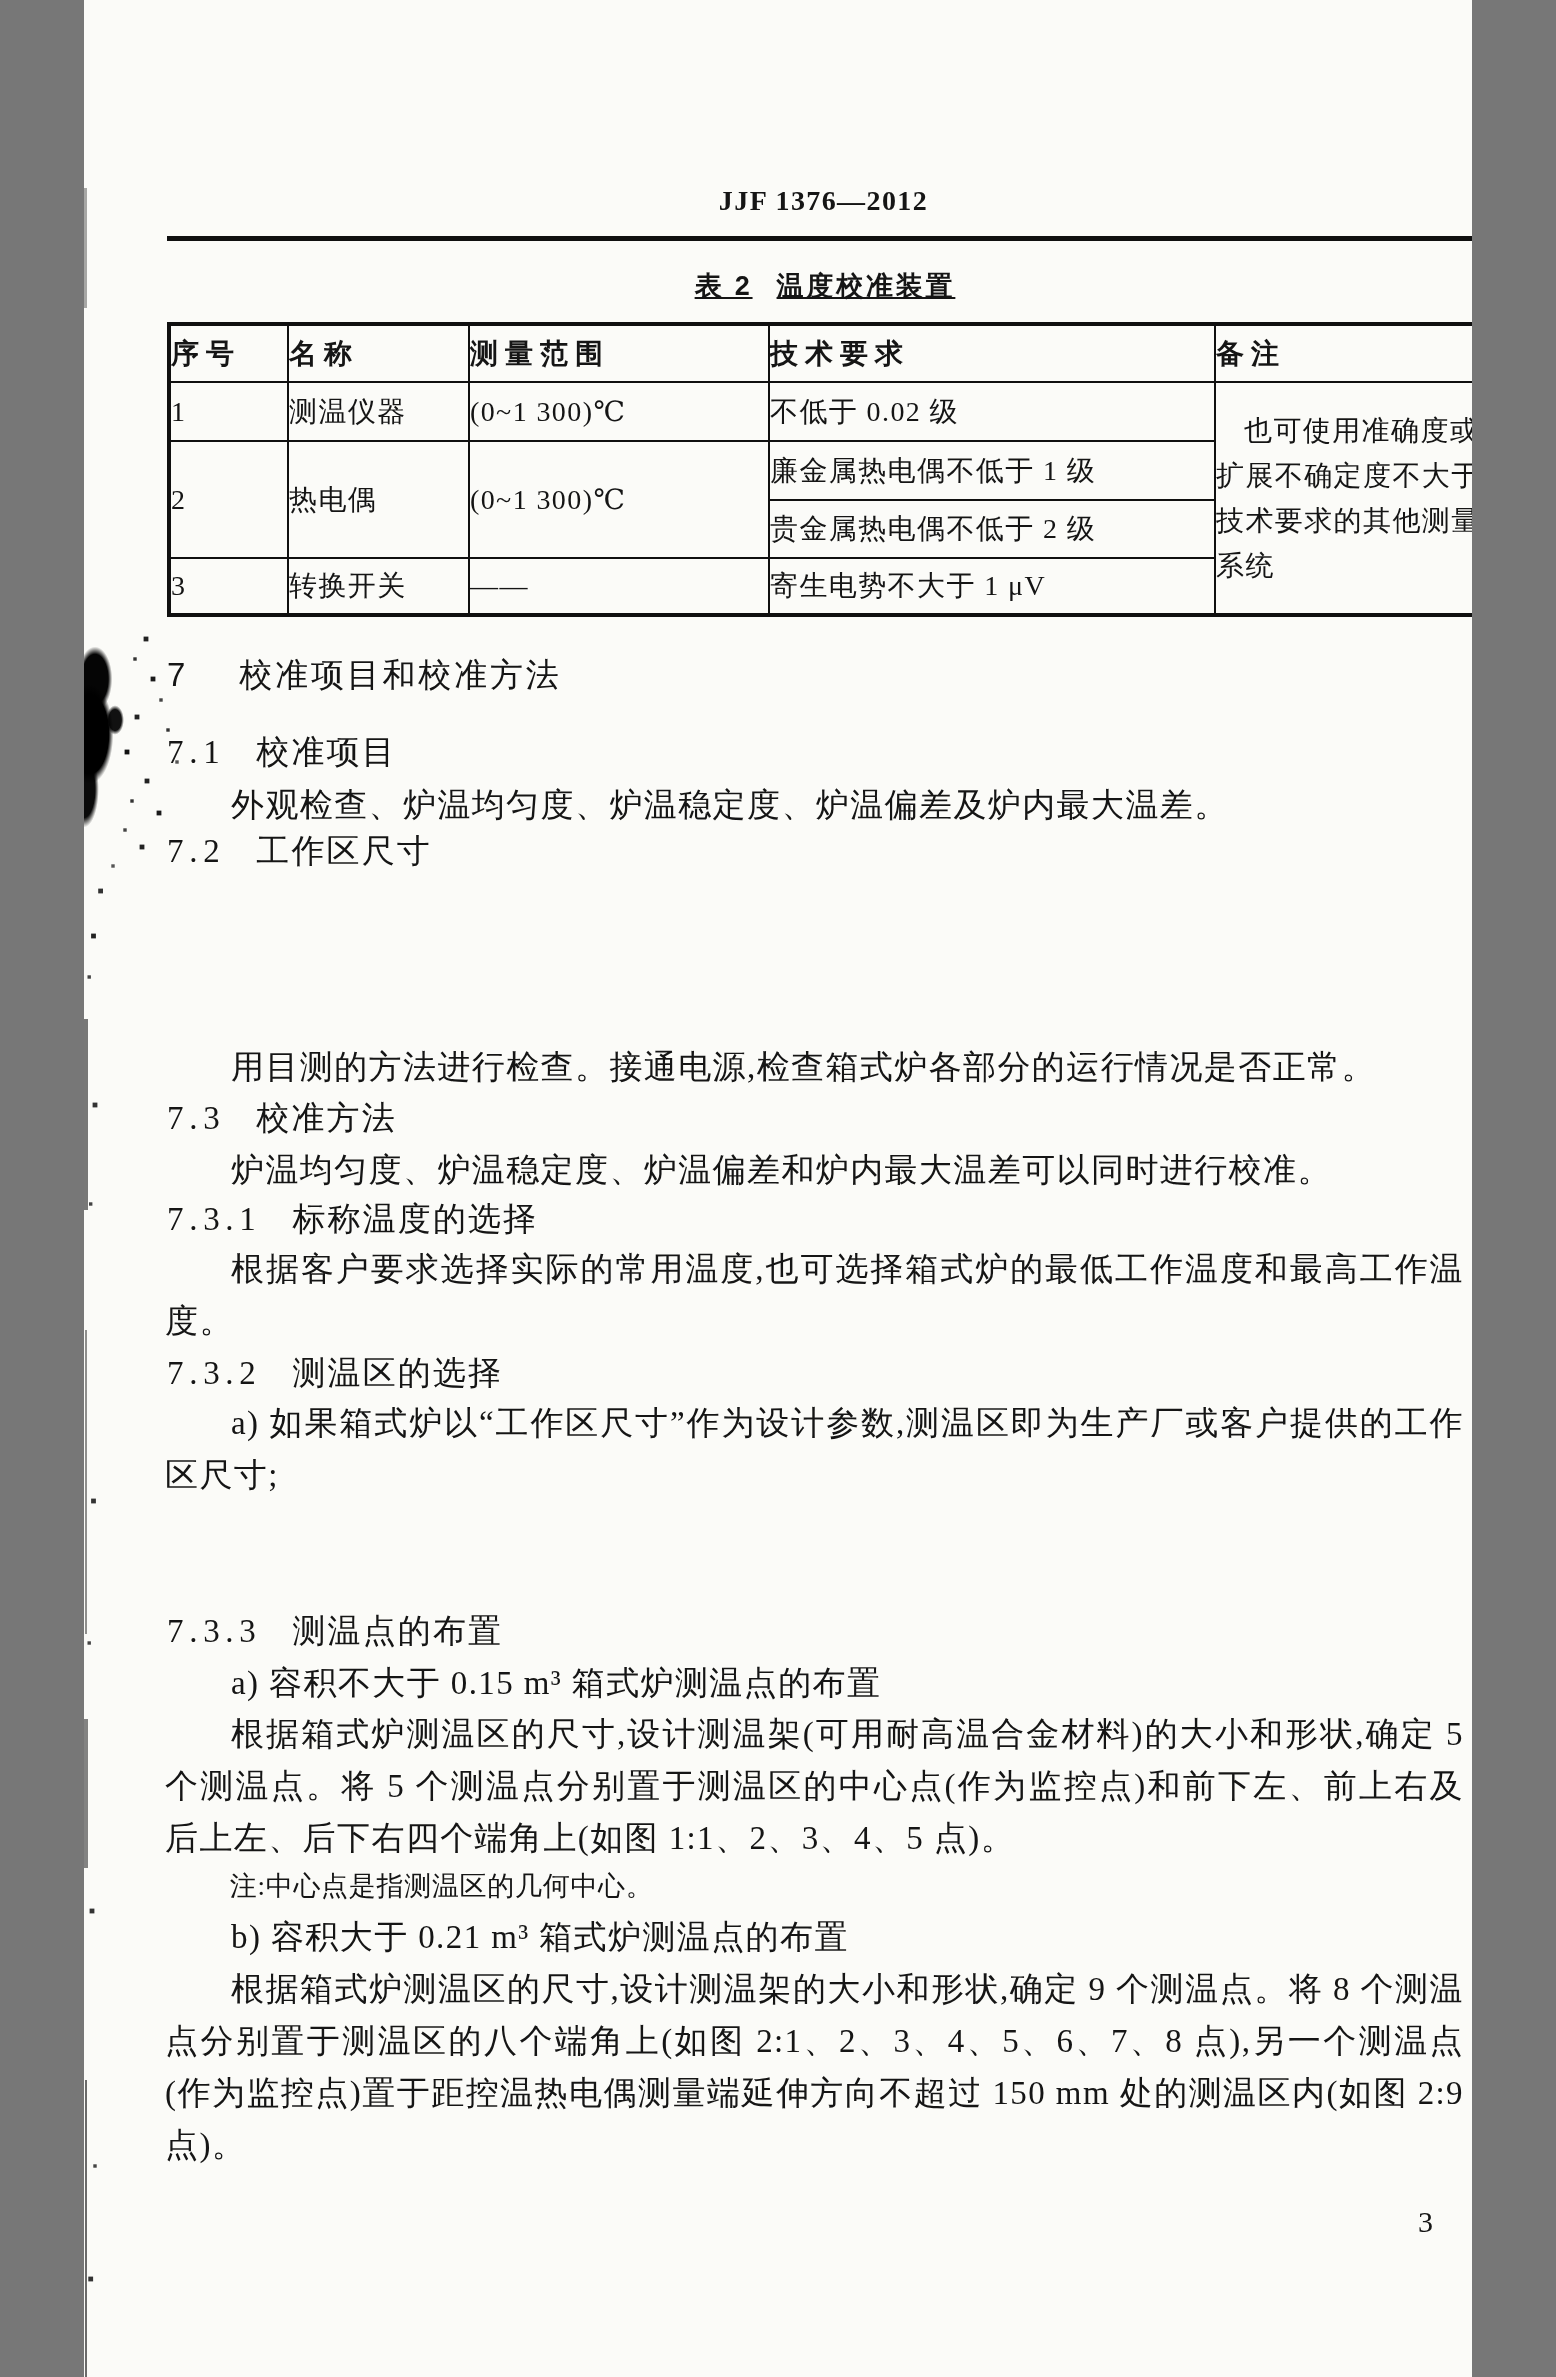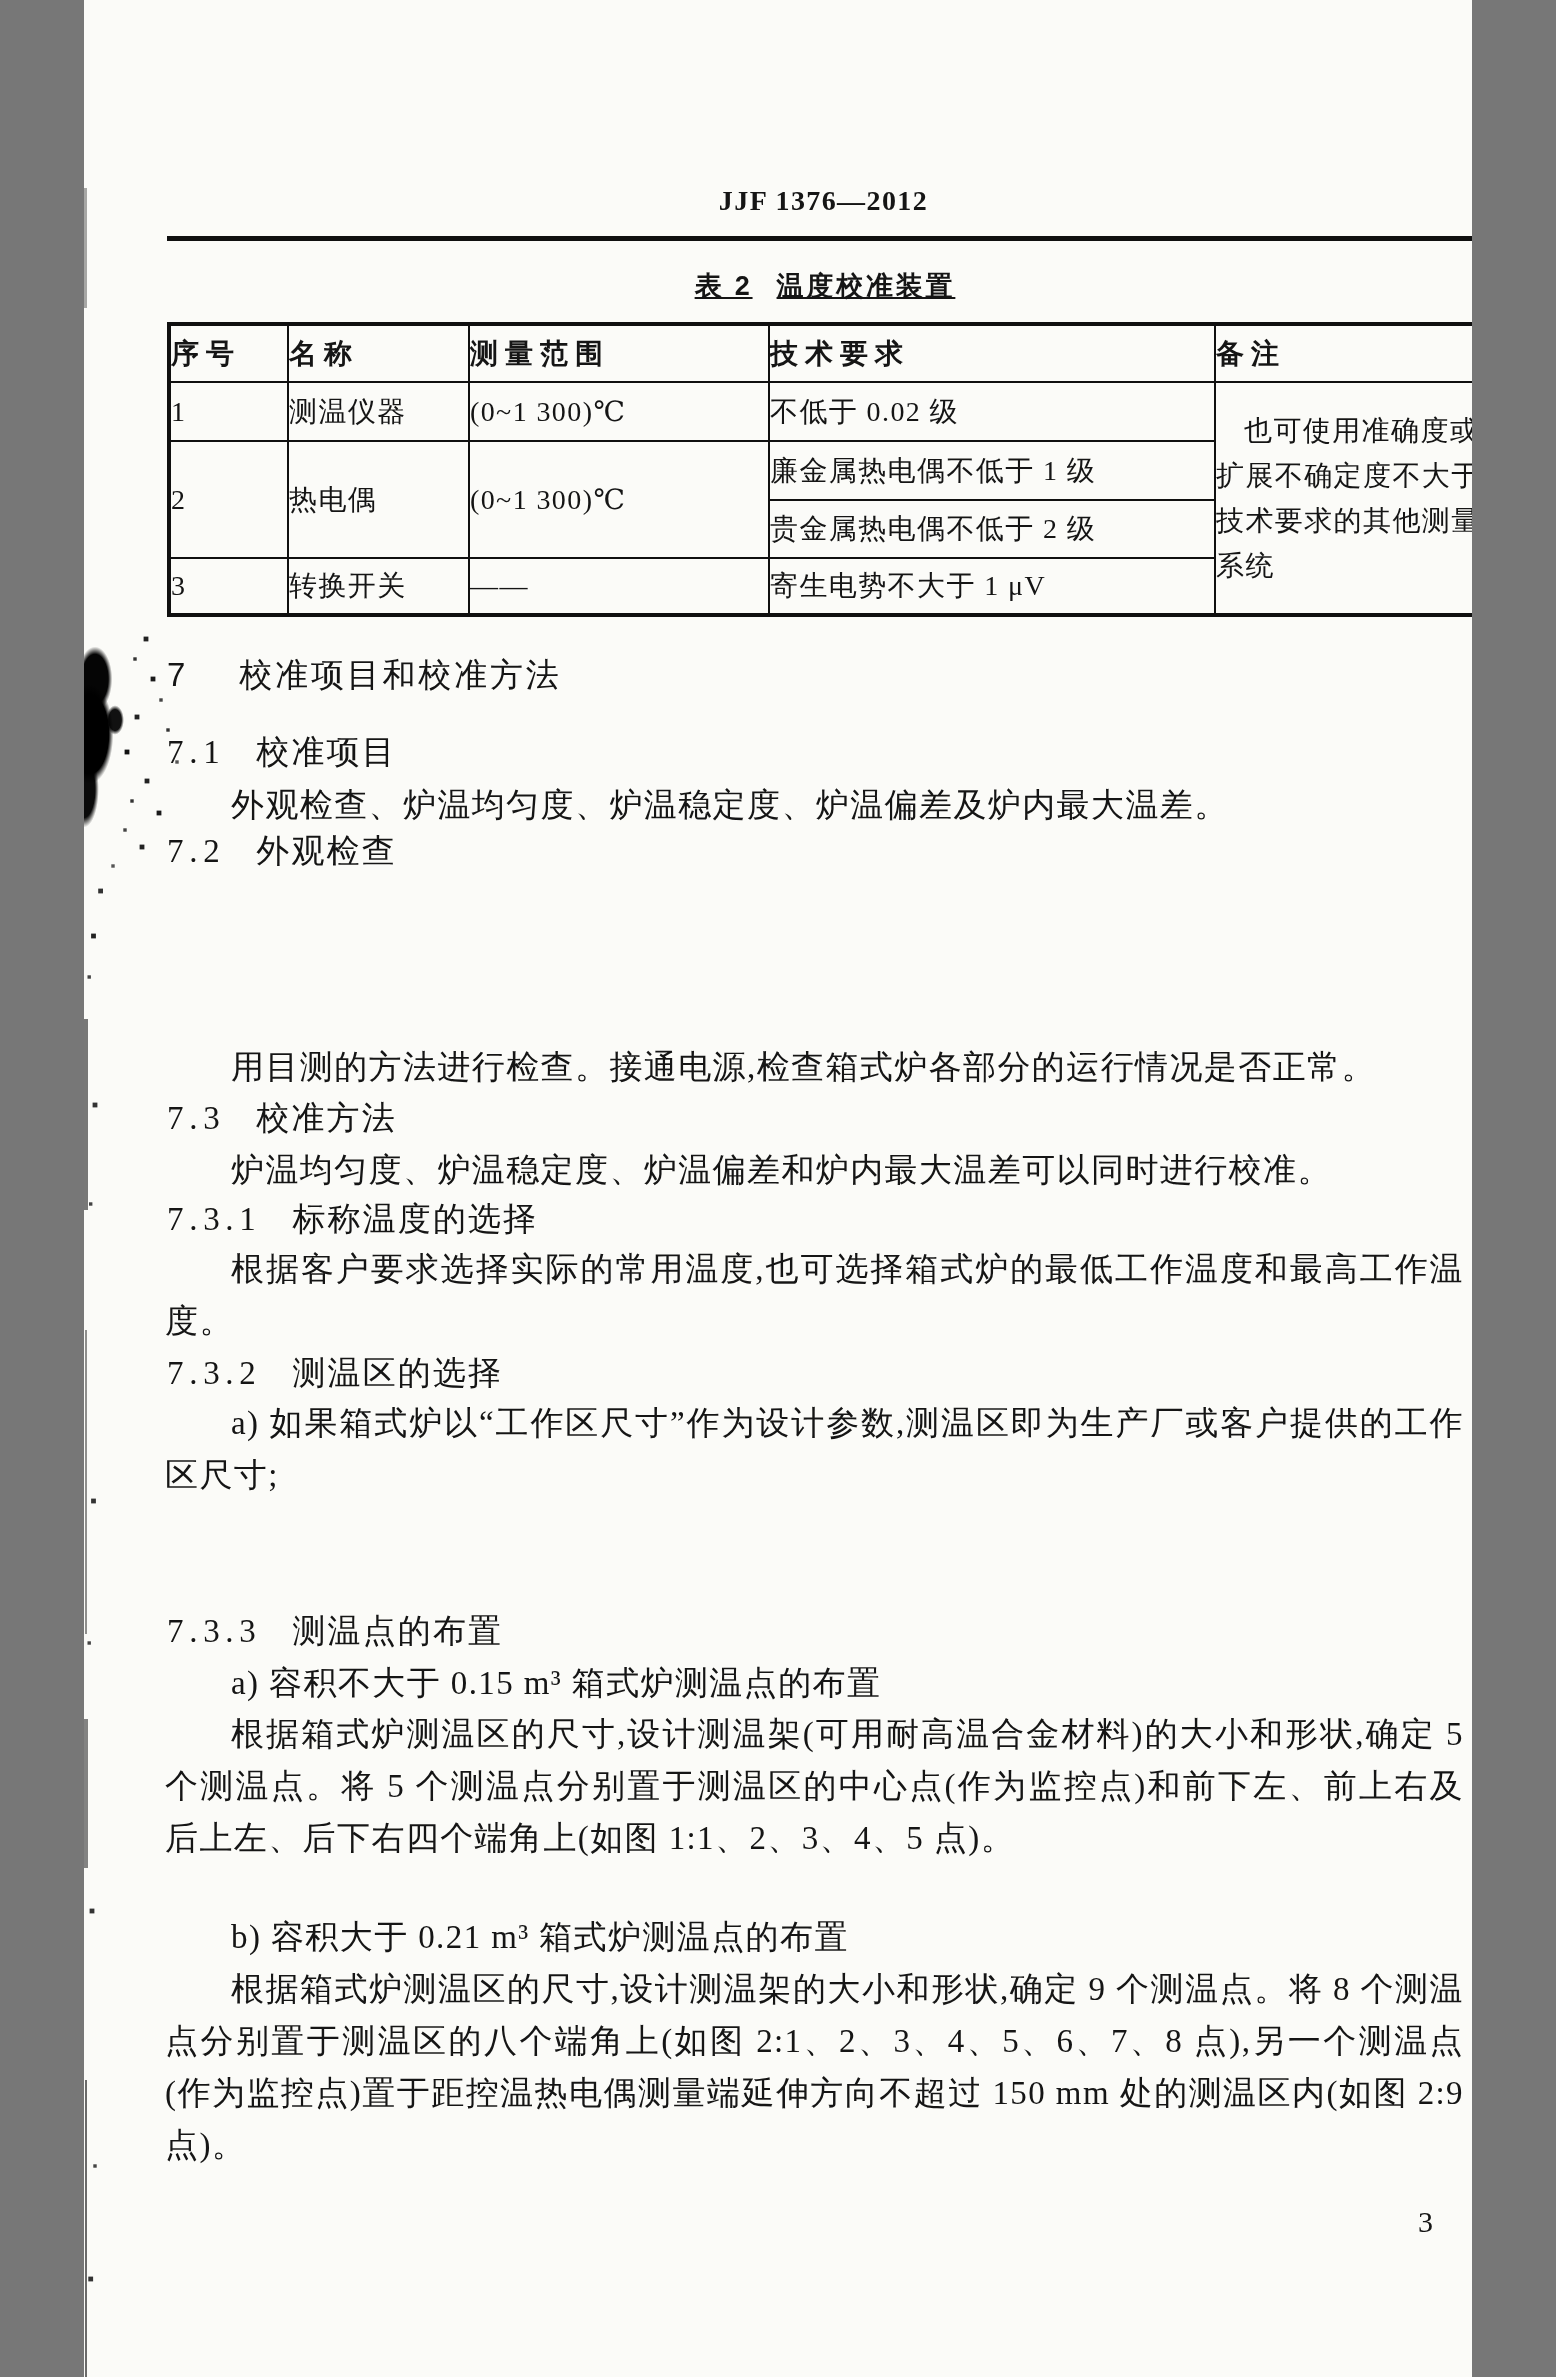--- a/index.html
+++ b/index.html
@@ -155,21 +155,21 @@
   <div class="h-main" style="top:655px">
     <span class="h-num">7</span><span>校准项目和校准方法</span>
   </div>
 
   <div class="h-sub" style="top:732px">
     <span class="h-num">7.1</span><span>校准项目</span>
   </div>
   <div class="line" style="top:779px">外观检查、炉温均匀度、炉温稳定度、炉温偏差及炉内最大温差。</div>
 
   <div class="h-sub" style="top:831px">
-    <span class="h-num">7.2</span><span>外观检查</span>
+    <span class="h-num">7.2</span><span>工作区尺寸</span>
   </div>
   <div class="line" style="top:1041px">用目测的方法进行检查。接通电源,检查箱式炉各部分的运行情况是否正常。</div>
 
   <div class="h-sub" style="top:1098px">
     <span class="h-num">7.3</span><span>校准方法</span>
   </div>
   <div class="line" style="top:1144px">炉温均匀度、炉温稳定度、炉温偏差和炉内最大温差可以同时进行校准。</div>
 
   <div class="h-sub" style="top:1199px">
     <span class="h-num">7.3.1</span><span>标称温度的选择</span>
@@ -179,19 +179,20 @@
   <div class="h-sub" style="top:1353px">
     <span class="h-num">7.3.2</span><span>测温区的选择</span>
   </div>
   <div class="para" style="top:1397px">a) 如果箱式炉以“工作区尺寸”作为设计参数,测温区即为生产厂或客户提供的工作区尺寸;</div>
 
   <div class="h-sub" style="top:1611px">
     <span class="h-num">7.3.3</span><span>测温点的布置</span>
   </div>
   <div class="line" style="top:1657px">a) 容积不大于 0.15 m³ 箱式炉测温点的布置</div>
   <div class="para" style="top:1708px">根据箱式炉测温区的尺寸,设计测温架(可用耐高温合金材料)的大小和形状,确定 5 个测温点。将 5 个测温点分别置于测温区的中心点(作为监控点)和前下左、前上右及后上左、后下右四个端角上(如图 1:1、2、3、4、5 点)。</div>
+  <div class="note" style="top:1866px">注:中心点是指测温区的几何中心。</div>
   <div class="line" style="top:1911px">b) 容积大于 0.21 m³ 箱式炉测温点的布置</div>
   <div class="para" style="top:1963px">根据箱式炉测温区的尺寸,设计测温架的大小和形状,确定 9 个测温点。将 8 个测温点分别置于测温区的八个端角上(如图 2:1、2、3、4、5、6、7、8 点),另一个测温点(作为监控点)置于距控温热电偶测量端延伸方向不超过 150 mm 处的测温区内(如图 2:9 点)。</div>
 
   <div class="page-number">3</div>
 
 </div>
 
 
 </body></html>

